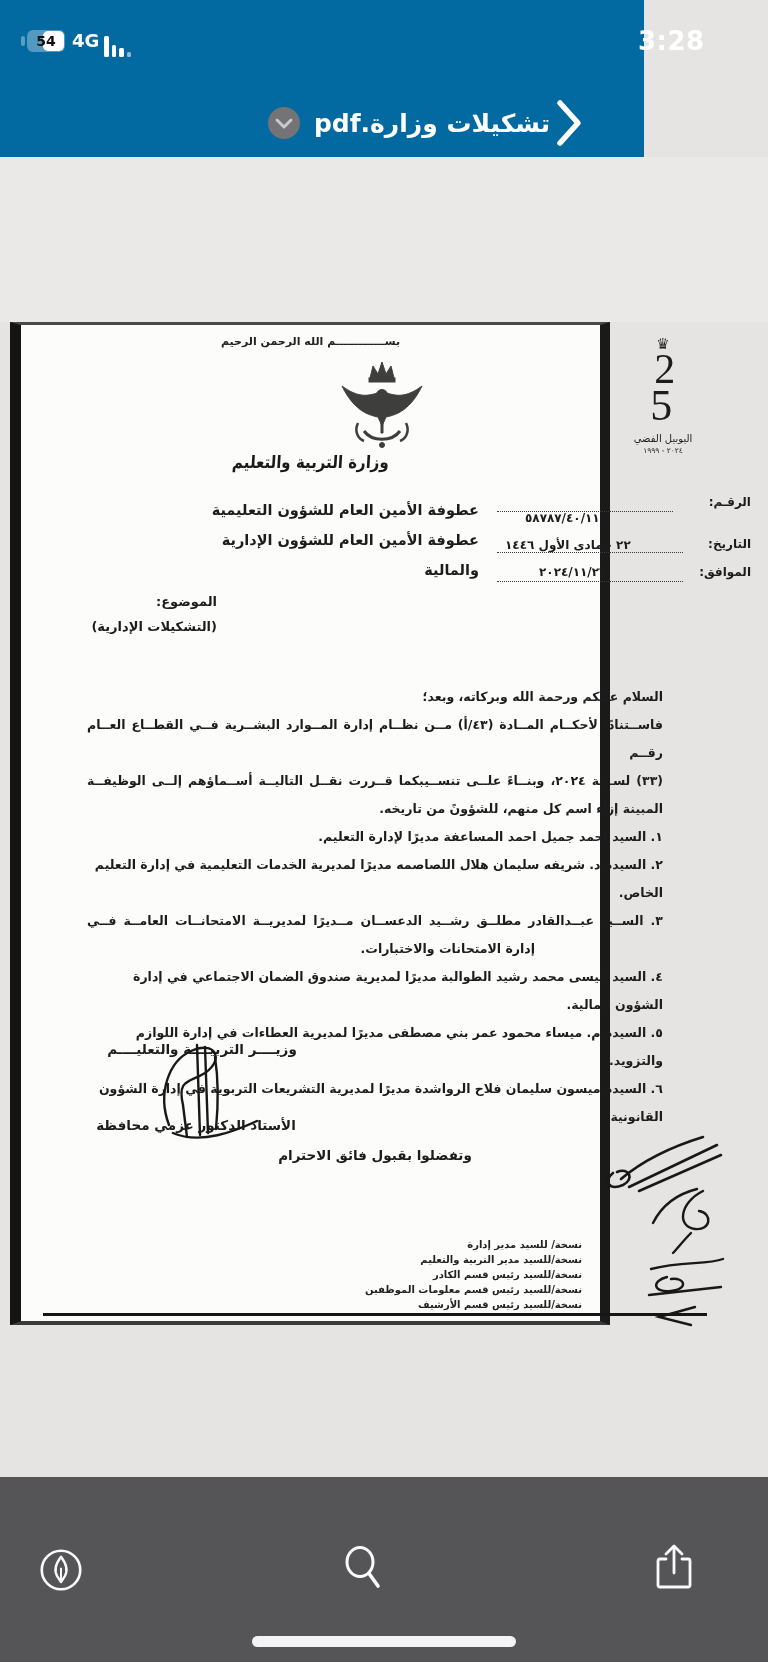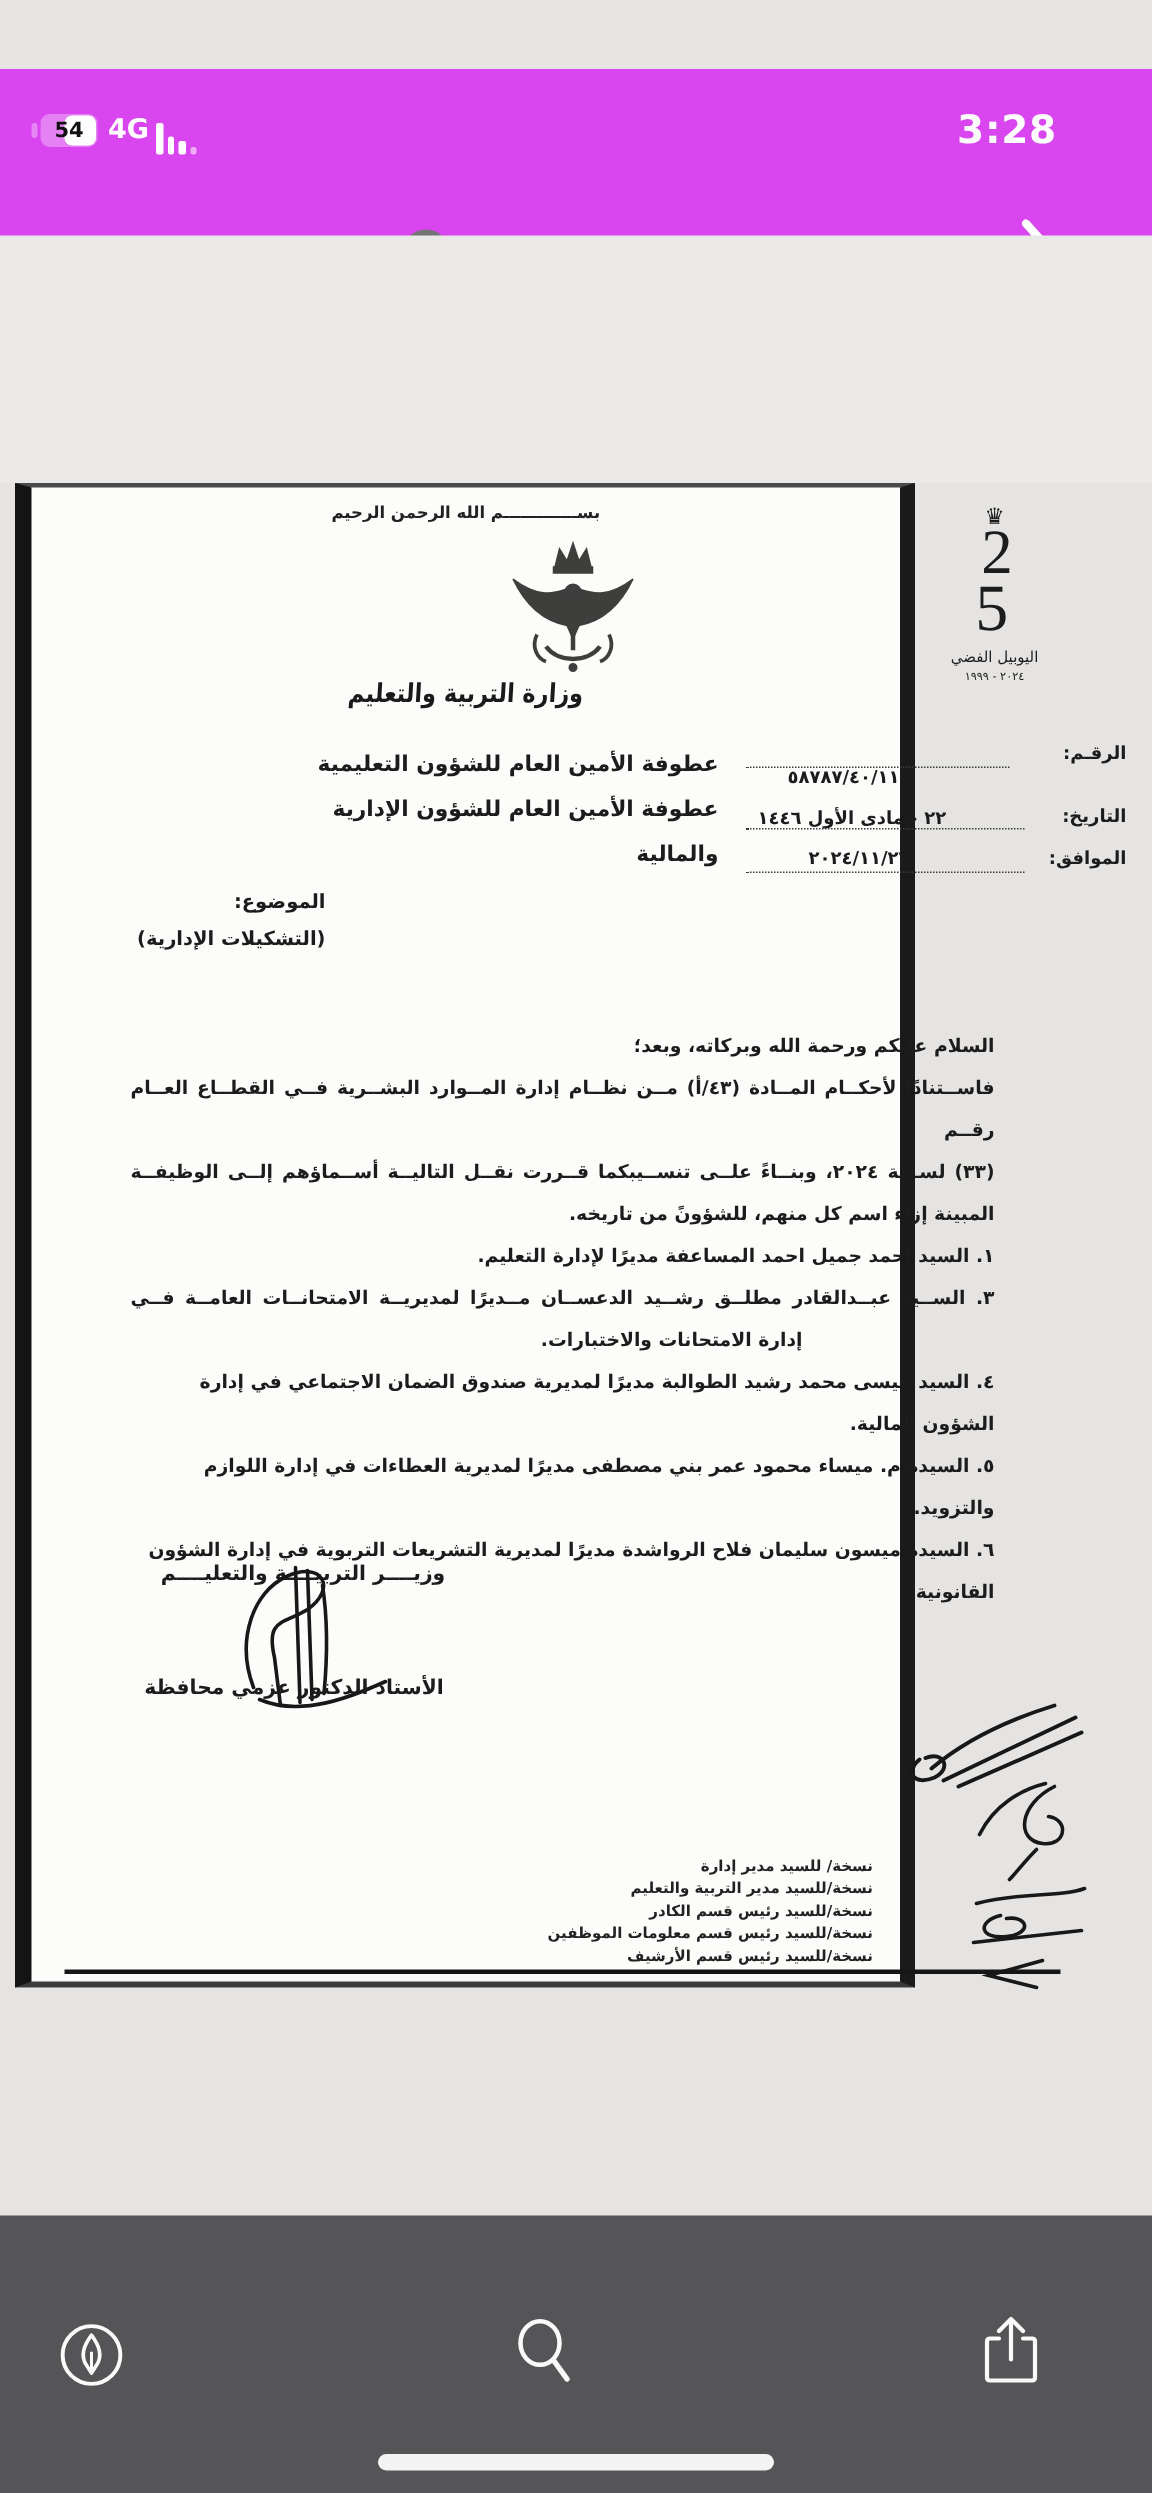--- a/index.html
+++ b/index.html
@@ -3,21 +3,21 @@
 <meta charset="utf-8">
 <style>
   * { margin:0; padding:0; box-sizing:border-box; }
   html,body { background:#222; }
   .phone {
     position:relative; width:768px; height:1662px; margin:0 auto;
     background:#e5e4e2; overflow:hidden;
     font-family:"DejaVu Sans", sans-serif;
   }
   
-  .top-bar { position:absolute; left:0; top:0; width:768px; height:157px; background:#d946ef;margin-top:46px; }
+  .top-bar { position:absolute; left:0; top:0; width:644px; height:157px; background:#0369a1; }
   .status-time { position:absolute; left:638px; top:26px; color:#fff; font-size:26px; font-weight:700; letter-spacing:.5px; }
   .battery { position:absolute; left:27px; top:30px; width:38px; height:22px; border-radius:6px; background:rgba(255,255,255,.32); }
   .battery-nub { position:absolute; left:-6px; top:6px; width:4px; height:10px; border-radius:2px; background:rgba(255,255,255,.35); }
   .battery-fill { position:absolute; right:1px; top:1px; bottom:1px; width:55%; background:#fff; border-radius:5px; }
   .battery-label { position:absolute; inset:0; display:flex; align-items:center; justify-content:center; color:#111; font-size:14px; font-weight:700; }
   .network { position:absolute; left:72px; top:30px; color:#fff; font-size:18px; font-weight:700; }
   .signal { position:absolute; left:104px; top:33px; height:24px; display:flex; align-items:flex-end; gap:3px; }
   .signal i { display:block; width:4.5px; border-radius:1.5px; background:#fff; }
   .nav-title-row { position:absolute; left:0; top:97px; width:768px; height:52px; display:flex; align-items:center; justify-content:center; direction:rtl; gap:14px; transform:translateX(25px); }
   .nav-title { color:#fff; font-size:25px; font-weight:700; }
@@ -150,24 +150,26 @@
       <div>الموضوع:</div>
       <div>(التشكيلات الإدارية)</div>
     </div>
 
     <div class="body">
       <div>السلام عليكم ورحمة الله وبركاته، وبعد؛</div>
       <div class="jline">فاســتنادًا لأحكــام المــادة (٤٣/أ) مــن نظــام إدارة المــوارد البشــرية فــي القطــاع العــام رقــم</div>
       <div class="jline">(٣٣) لســنة ٢٠٢٤، وبنــاءً علــى تنســيبكما قــررت نقــل التاليــة أســماؤهم إلــى الوظيفــة</div>
       <div>المبينة إزاء اسم كل منهم، للشؤونً من تاريخه.</div>
       <div>١. السيد احمد جميل احمد المساعفة مديرًا لإدارة التعليم.</div>
+      <div>٢. السيدة د. شريفه سليمان هلال اللصاصمه مديرًا لمديرية الخدمات التعليمية في إدارة التعليم الخاص.</div>
       <div class="hang">٣. الســيد عبــدالقادر مطلــق رشــيد الدعســان مــديرًا لمديريــة الامتحانــات العامــة فــي إدارة الامتحانات والاختبارات.</div>
       <div>٤. السيد عيسى محمد رشيد الطوالبة مديرًا لمديرية صندوق الضمان الاجتماعي في إدارة الشؤون المالية.</div>
       <div>٥. السيدة م. ميساء محمود عمر بني مصطفى مديرًا لمديرية العطاءات في إدارة اللوازم والتزويد.</div>
       <div>٦. السيدة ميسون سليمان فلاح الرواشدة مديرًا لمديرية التشريعات التربوية في إدارة الشؤون القانونية.</div>
+      <div class="closing">وتفضلوا بقبول فائق الاحترام</div>
     </div>
 
     <div class="signer-title">وزيــــر التربيــــة والتعليــــم</div>
 
     <svg class="sig" style="left:118px; top:708px;" width="130" height="110" viewBox="0 0 130 110">
       <g fill="none" stroke="#181818" stroke-width="2.4" stroke-linecap="round">
         <path d="M30,92 C18,60 30,28 52,18 C76,7 86,26 66,40 C50,50 38,46 44,72 L48,104"></path>
         <path d="M58,12 L61,102"></path>
         <path d="M66,14 L69,100"></path>
         <path d="M76,24 C80,50 79,75 77,96"></path>

